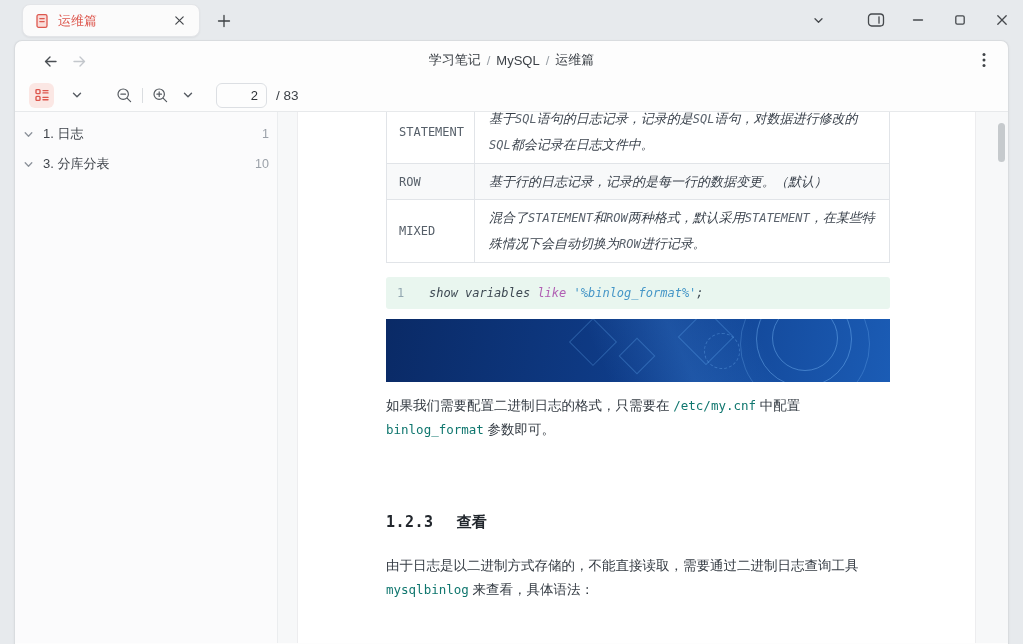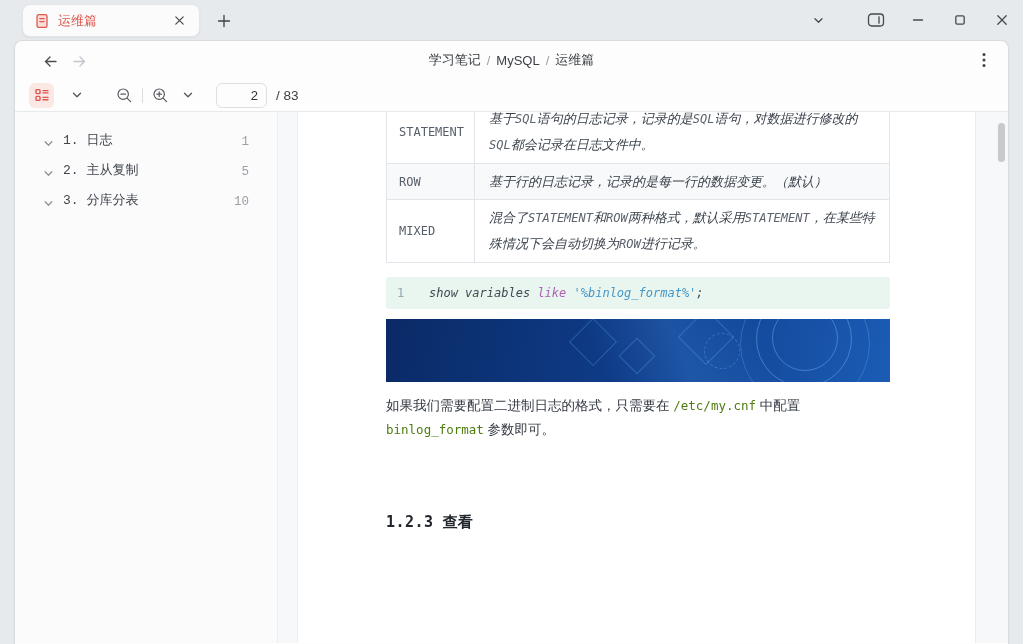--- a/index.html
+++ b/index.html
@@ -56,21 +56,21 @@
   .page-input {
     margin-left:22px; width:51px; height:25px; background:#fdfdfd;
     border:1px solid #dcdfe3; border-radius:6px; text-align:right;
     padding-right:8px; font-size:13px; color:#2f3338; font-family:"Liberation Sans",sans-serif; outline:none;
   }
   .page-total { margin-left:9px; font-size:13.5px; color:#3c4147; }
 
   
   .body-row { display:flex; height:calc(100% - 72px); }
   .sidebar { width:263px; min-width:263px; background:#fbfbfc; border-right:1px solid #ebedef; padding-top:7px; }
-  .side-item { height:30px; display:flex; align-items:flex-end; padding:0 28px;font-family:Liberation Mono, monospace; }
+  .side-item { height:30px; display:flex; align-items:center; padding:0 8px; }
   .side-label { margin-left:9px; font-size:13px; color:#3f444b; }
   .side-page { margin-left:auto; font-size:12.5px; color:#9ba1a9; }
 
   .viewer { flex:1; position:relative; background:#f7f8f9; overflow:hidden; }
   .page {
     position:absolute; left:19px; top:0; width:679px; height:calc(100% + 60px);
     background:#ffffff; border-left:1px solid #ededef; border-right:1px solid #ededef;
     padding:0 85px 0 88px; overflow:hidden;
   }
   .scroll-thumb { position:absolute; right:3px; top:11px; width:7px; height:39px; border-radius:4px; background:#c6cacd; }
@@ -104,22 +104,22 @@
   .ring2 { right:52px; top:-14px; width:66px; height:66px; }
   .ring3 { right:20px; top:-40px; width:130px; height:130px; border-color:rgba(130,195,255,.25); }
   .ring4 { right:150px; top:14px; width:36px; height:36px; border-style:dashed; border-color:rgba(130,195,255,.3); }
   .hex { position:absolute; border:1px solid rgba(110,185,255,.28); transform:rotate(45deg); }
   .hex1 { left:190px; top:6px; width:34px; height:34px; }
   .hex2 { left:238px; top:24px; width:26px; height:26px; }
   .hex3 { left:300px; top:-2px; width:40px; height:40px; }
 
   
   .para { margin-top:12px; font-size:13.5px; color:#333a42; line-height:23.5px; }
-  .ic { font-family:"DejaVu Sans Mono",monospace; font-size:12.5px; color:#4d7c0f; }
-  .heading { margin-top:72px; font-size:15px; font-weight:bold; color:#21262c; display:flex; gap:9px; align-items:baseline; }
+  .ic { font-family:"DejaVu Sans Mono",monospace; font-size:12.5px; color:#0f766e; }
+  .heading { margin-top:72px; font-size:15px; font-weight:bold; color:#21262c; display:flex; gap:23px; align-items:baseline; }
   .heading-num { font-family:"DejaVu Sans Mono",monospace; letter-spacing:.5px; }
   .para-2 { margin-top:22px; }
 </style>
 </head>
 <body>
 
 <div class="titlebar">
   <div class="tab">
     <span>
       <svg width="16" height="16" viewBox="0 0 16 16">
@@ -275,29 +275,20 @@
           </span>
         <span class="side-label">1. 日志</span>
         <span class="side-page">1</span>
       </div>
       <div class="side-item">
         <span>
             <svg width="11" height="11" viewBox="0 0 11 11">
               <path d="M2.2 3.8 L5.5 7.2 L8.8 3.8" stroke="#8d939b" fill="none" stroke-width="1.3" stroke-linecap="round" stroke-linejoin="round"></path>
             </svg>
           </span>
-        <span class="side-label">2. 主从复制</span>
-        <span class="side-page">5</span>
-      </div>
-      <div class="side-item">
-        <span>
-            <svg width="11" height="11" viewBox="0 0 11 11">
-              <path d="M2.2 3.8 L5.5 7.2 L8.8 3.8" stroke="#8d939b" fill="none" stroke-width="1.3" stroke-linecap="round" stroke-linejoin="round"></path>
-            </svg>
-          </span>
         <span class="side-label">3. 分库分表</span>
         <span class="side-page">10</span>
       </div>
     </div>
 
     <div class="viewer">
       <div class="page">
 
         <table class="fmt">
           <tbody>
@@ -338,18 +329,19 @@
           
         </div>
 
         <div class="para"><span>如果我们需要配置二进制日志的格式，只需要在 </span><span class="ic">/etc/my.cnf</span><span> 中配置 </span><span class="ic">binlog_format</span><span> 参数即可。</span></div>
 
         <div class="heading">
           <span class="heading-num">1.2.3</span>
           <span>查看</span>
         </div>
 
+        <div class="para para-2"><span>由于日志是以二进制方式存储的，不能直接读取，需要通过二进制日志查询工具 </span><span class="ic">mysqlbinlog</span><span> 来查看，具体语法：</span></div>
 
       </div>
       <div class="scroll-thumb"></div>
     </div>
   </div>
 </div>
 
 </body></html>

